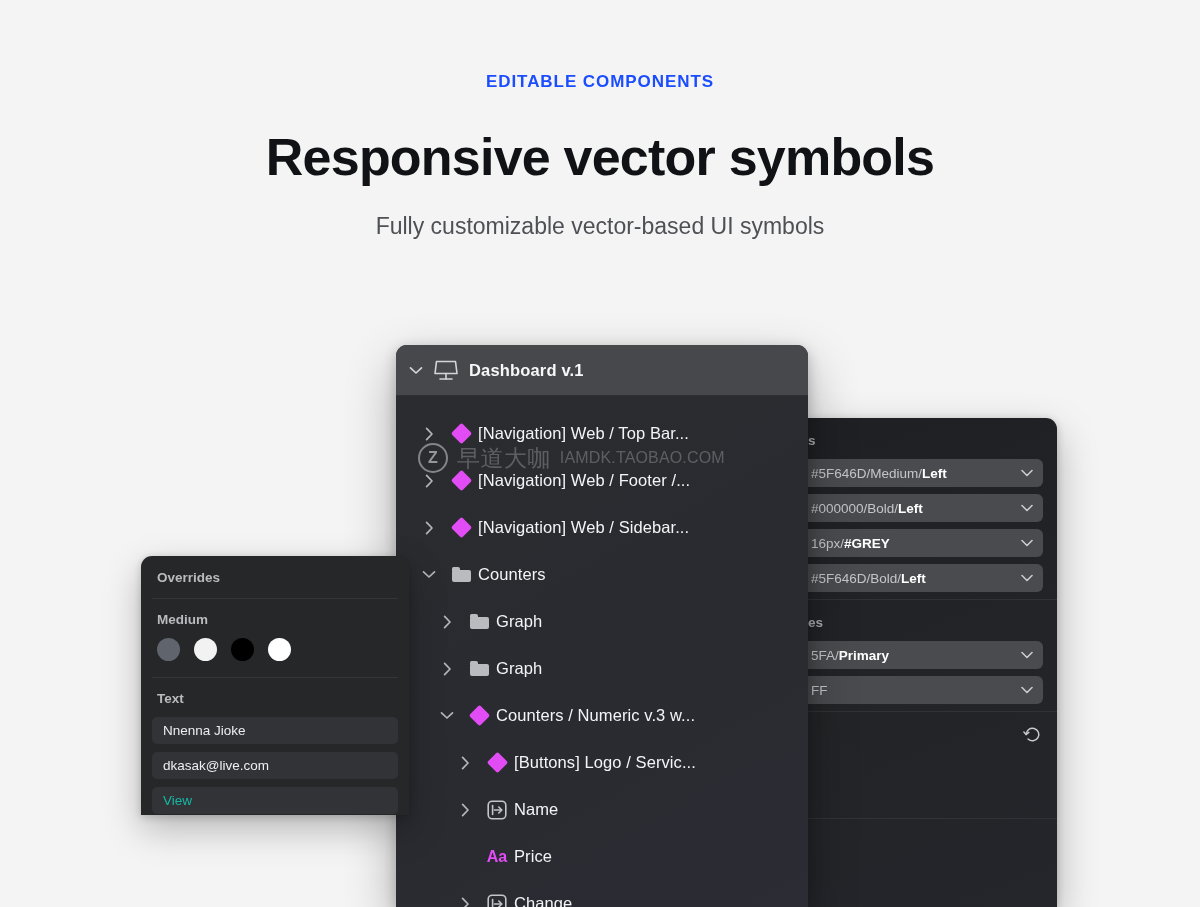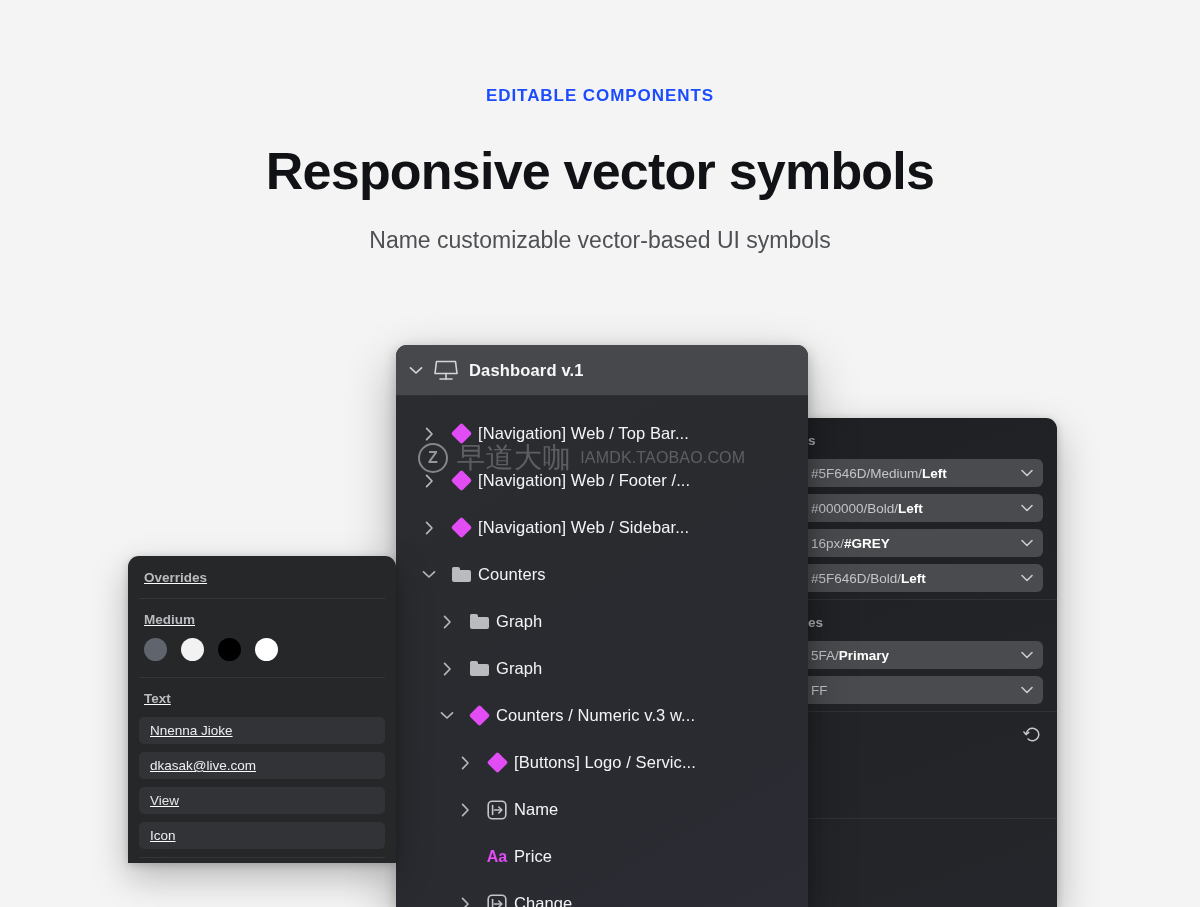--- a/index.html
+++ b/index.html
@@ -12,21 +12,21 @@
 
   body {
     background: #f4f4f4;
     font-family: "Liberation Sans", sans-serif;
     position: relative;
   }
 
   
   .hero {
     position: absolute;
-    top: 14px; left: 0;
+    top: 0; left: 0;
     width: 1200px;
     text-align: center;
     padding-top: 72px;
   }
   .eyebrow {
     font-size: 17px;
     font-weight: bold;
     letter-spacing: 0.055em;
     color: #1b4dff;
     line-height: 1.2;
@@ -49,29 +49,28 @@
 
   
   .panel {
     position: absolute;
     color: #fff;
     overflow: hidden;
   }
 
   
   #overrides-panel {
-    left: 128px;
+    left: 141px;
     top: 556px;
     width: 268px;
-    height: 307px;
+    height: 259px;
     background: #262729;
     border-radius: 11px 11px 0 0;
     box-shadow: 0 14px 36px rgba(0,0,0,0.26), 0 2px 8px rgba(0,0,0,0.18);
     z-index: 3;
-    text-decoration: underline;
   }
   #overrides-panel .sec-title {
     font-size: 13.5px;
     font-weight: bold;
     color: #b9bbbe;
     padding: 14px 16px 13px 16px;
   }
   .hr {
     height: 1px;
     background: #353638;
@@ -96,21 +95,21 @@
     margin: 0 11px 8px 11px;
     height: 27px;
     border-radius: 5px;
     background: #323336;
     display: flex;
     align-items: center;
     padding: 0 11px;
     font-size: 13.5px;
     color: #eceef0;
   }
-  .txt-field.placeholder { color: #e5e5e5; }
+  .txt-field.placeholder { color: #14b8a6; }
   .txt-group { padding-top: 2px; }
 
   
   #inspector-panel {
     left: 808px;
     top: 418px;
     width: 249px;
     height: 489px;
     background: linear-gradient(160deg, #1f2023 0%, #232427 55%, #25262b 100%);
     border-radius: 0 11px 0 0;
@@ -270,39 +269,39 @@
     border: 2px solid rgba(205,207,210,0.55);
     display: flex;
     align-items: center;
     justify-content: center;
     font-size: 16px;
     font-weight: bold;
     color: rgba(215,217,220,0.62);
     flex: 0 0 auto;
   }
   #watermark .wm-cn {
-    font-size: 28px;
+    font-size: 23px;
     color: rgba(210,212,216,0.30);
     letter-spacing: 0.02em;
   }
   #watermark .wm-en {
     font-size: 16px;
     color: rgba(210,212,216,0.30);
     letter-spacing: 0.01em;
   }
 
   svg { display: block; }
 </style>
 </head>
 <body>
 
 <div class="hero">
   <div class="eyebrow">EDITABLE COMPONENTS</div>
   <h1 class="headline">Responsive vector symbols</h1>
-  <div class="subhead">Name customizable vector-based UI symbols</div>
+  <div class="subhead">Fully customizable vector-based UI symbols</div>
 </div>
 
 <div class="panel" id="inspector-panel">
 
   <div class="insp-block">
     <div class="insp-label">s</div>
 
     <div class="select">
       <span class="dim">#5F646D/Medium/</span>
         <span class="strong">Left</span>

